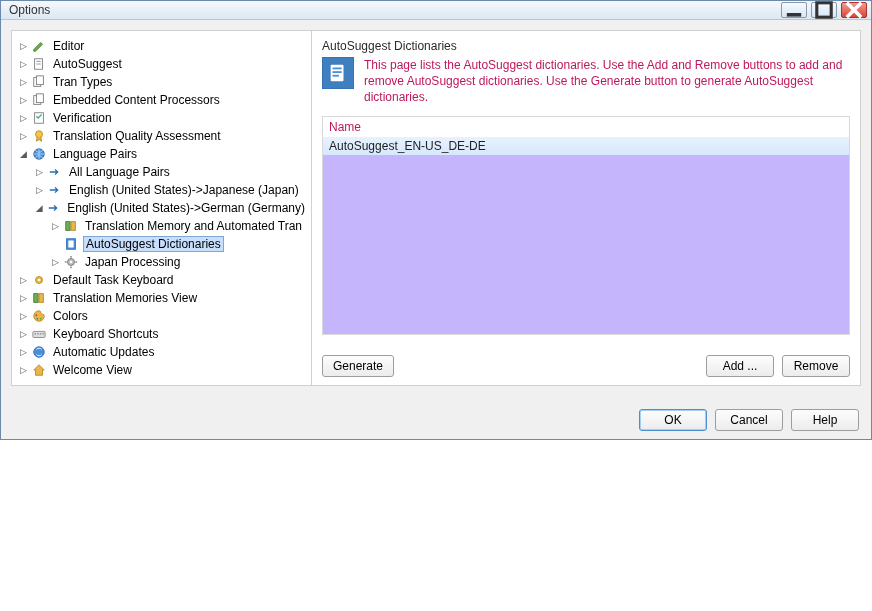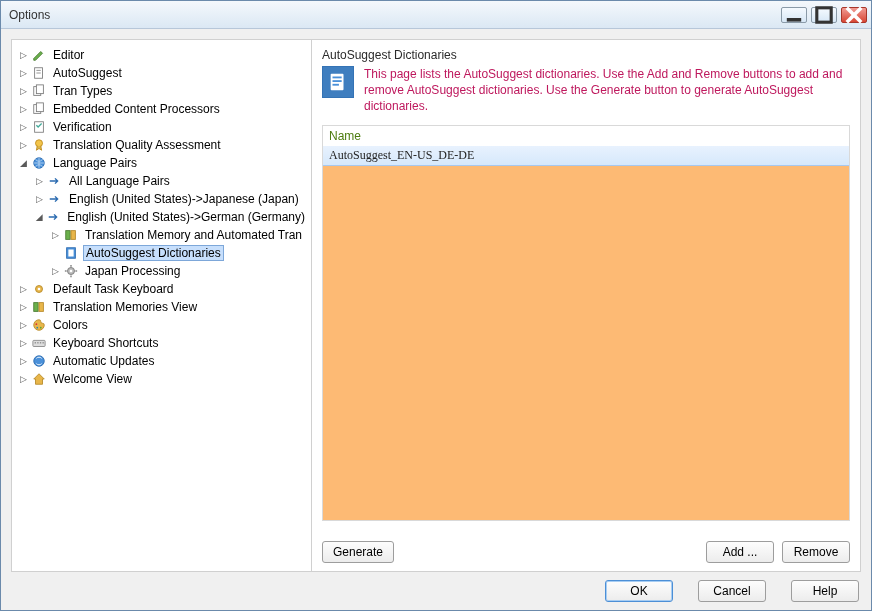--- a/index.html
+++ b/index.html
@@ -5,21 +5,21 @@
 * { box-sizing: border-box; }
 body {
   margin: 0;
   font-family: "Segoe UI", Tahoma, sans-serif;
   font-size: 12px;
   background: #fff;
   overflow: hidden;
 }
 .window {
   width: 872px;
-  height: 611px;
+  height: 440px;
   border: 1px solid #6b8aab;
   display: flex;
   flex-direction: column;
   background: #f0f0f0;
 }
 .titlebar {
   height: 28px;
   background: linear-gradient(#f4f8fc, #dbe8f4);
   border-bottom: 1px solid #b7c7d9;
   display: flex;
@@ -147,29 +147,28 @@
   justify-content:center;
 }
 .big-icon svg { width:22px; height:22px; }
 .desc-text { color:#be185d; line-height:1.35; }
 .list-header {
   border-top:1px solid #d9d9d9;
   border-left:1px solid #d9d9d9;
   border-right:1px solid #d9d9d9;
   padding:3px 6px;
   background:#fff;
-  color:#4d7c0f;
+  color:#be185d;
 }
 .list-body {
   flex:1;
   border:1px solid #d9d9d9;
   border-top:none;
   overflow:auto;
-  background:#fdba74;
-  font-family:Liberation Serif, serif;
+  background:#c4b5fd;
 }
 .list-row {
   padding:2px 6px;
   background:linear-gradient(#e8f2fe,#d6e8fb);
   border:1px solid #a7c8ef;
   margin:-1px;
   color:#222;
 }
 .btn-row {
   margin-top:20px;
@@ -188,24 +187,24 @@
   cursor:default;
   display:inline-flex;
   align-items:center;
   justify-content:center;
 }
 .btn.default {
   border-color:#4c8fd6;
   box-shadow:0 0 0 1px #a7cdf3 inset;
 }
 .footer-row {
-  margin-top:8px;
+  margin-top:23px;
   display:flex;
   justify-content:flex-end;
-  gap:25px;
+  gap:8px;
   padding-right:2px;
 }
 </style>
 </head>
 <body>
 
 <div class="window">
   <div class="titlebar">
     <span class="title">Options</span>
     <div class="winbtns">

